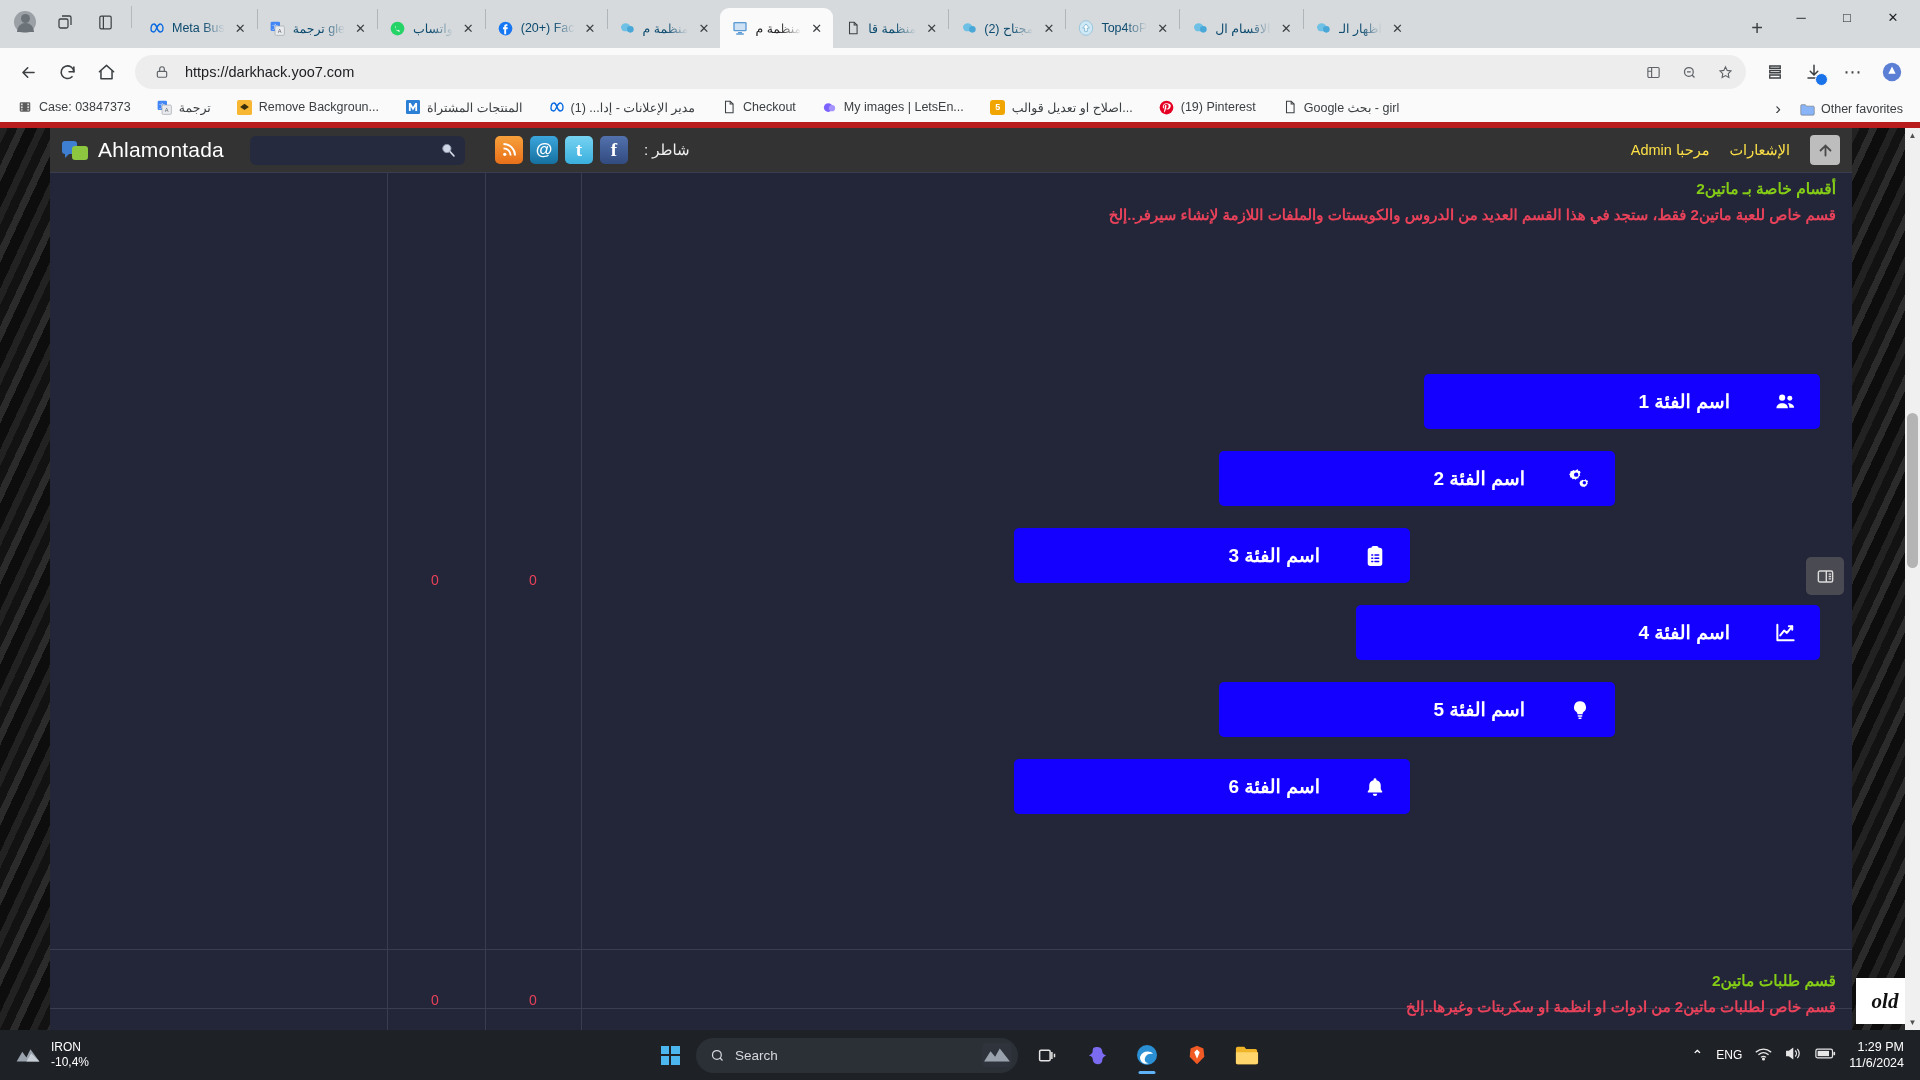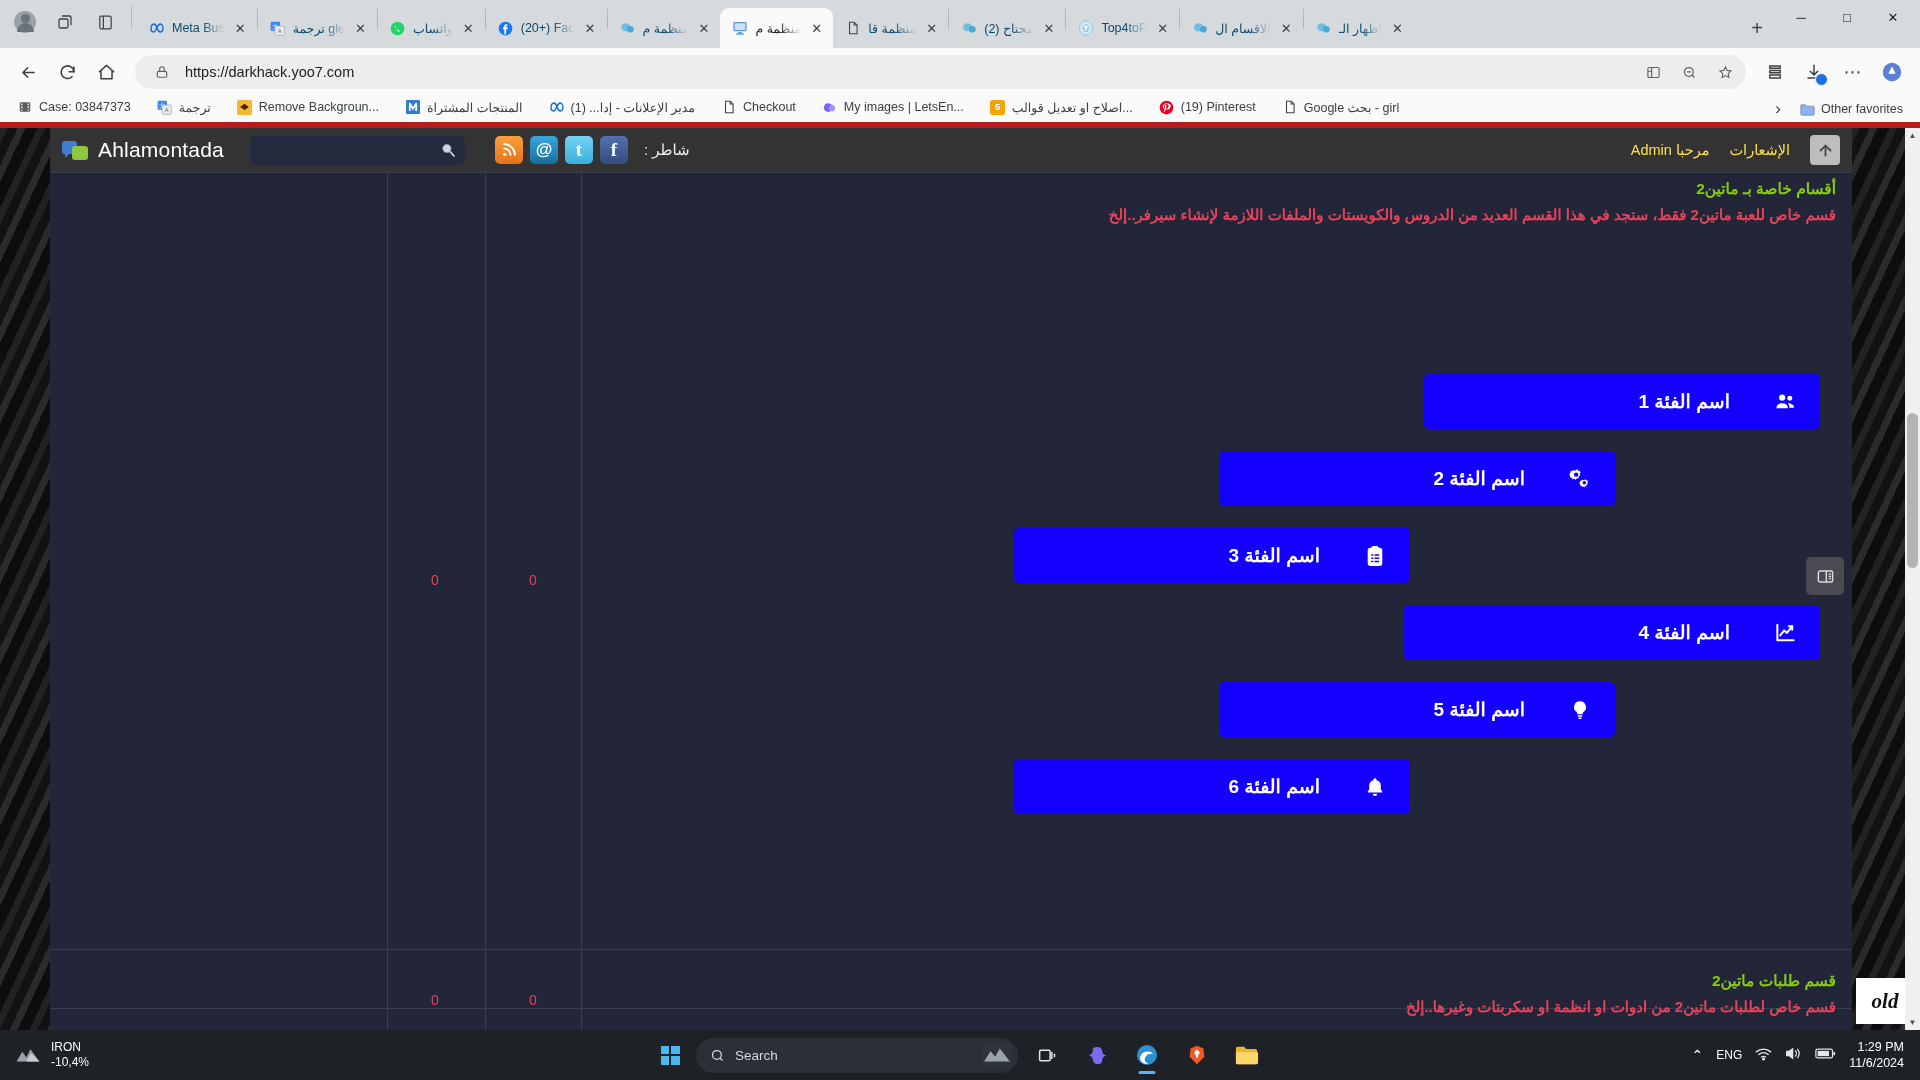--- a/index.html
+++ b/index.html
@@ -551,21 +551,21 @@
             <div class="catbtn" style="right: 442px; width: 396px; top: 302px;">
               <span class="cat-ico">
                 <svg width="22" height="22" viewBox="0 0 24 24" fill="none" stroke="#fff" stroke-width="1.9" stroke-linecap="round">
                   <rect x="5" y="4" width="14" height="18" rx="2" fill="#fff" stroke="#fff"></rect>
                   <rect x="9" y="2" width="6" height="4" rx="1.2" fill="#fff" stroke="#fff"></rect>
                   <path d="M8.5 11h1M12 11h4M8.5 14.5h1M12 14.5h4M8.5 18h1M12 18h4" stroke="#1400ff" stroke-width="1.6"></path>
                 </svg>
               </span>
               <span class="cat-lbl">اسم الفئة 3</span>
             </div>
-            <div class="catbtn" style="right: 32px; width: 416px; top: 379px; margin-left: 20px;">
+            <div class="catbtn" style="right: 32px; width: 464px; top: 379px; margin-left: 20px;">
               <span class="cat-ico">
                 <svg width="23" height="23" viewBox="0 0 24 24" fill="none" stroke="#fff" stroke-width="2.1" stroke-linecap="round" stroke-linejoin="round">
                   <path d="M3.5 4v16h17"></path>
                   <path d="M6.5 15l4-5 3 2.5 5.5-7"></path>
                   <path d="M19 5.5h-3.5M19 5.5V9"></path>
                 </svg>
               </span>
               <span class="cat-lbl">اسم الفئة 4</span>
             </div>
             <div class="catbtn" style="right: 237px; width: 396px; top: 456px;">

